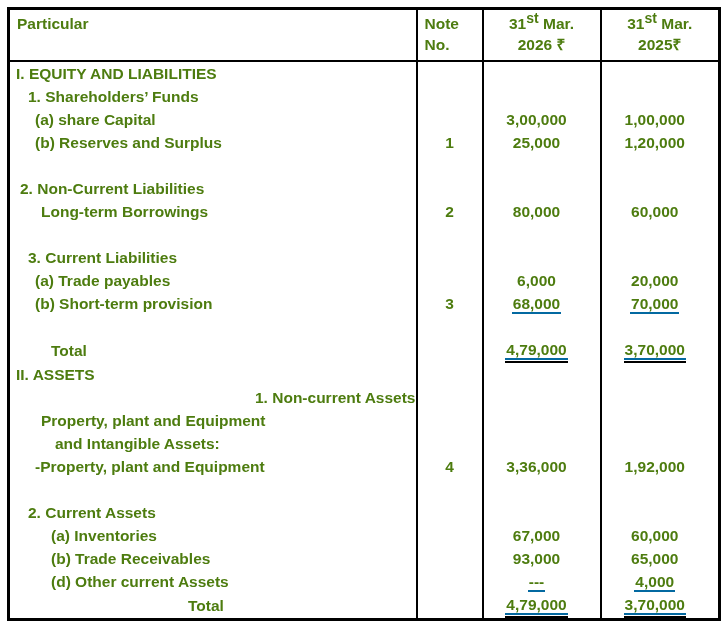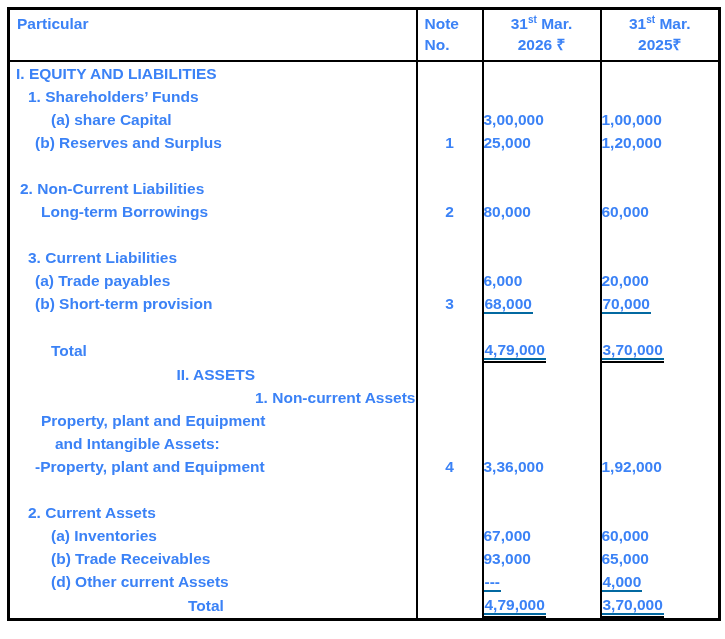--- a/index.html
+++ b/index.html
@@ -6,21 +6,21 @@
     margin: 0;
     padding: 0;
     background: #ffffff;
   }
   #page {
     position: relative;
     width: 581px;
     height: 639px;
     background: #ffffff;
     font-family: "Liberation Sans", sans-serif;
-    color: #3b82f6;
+    color: #4d7c0f;
     box-sizing: border-box;
   }
   table.sheet {
     position: absolute;
     left: 7px;
     top: 7px;
     width: 711px;
     border-collapse: collapse;
     table-layout: fixed;
     border: 3px solid #000000;
@@ -52,33 +52,33 @@
   th.h-note {
     text-align: left;
     padding: 3px 0 0 7px;
   }
   th.h-year {
     text-align: center;
     padding-top: 3px;
   }
   th.h-year .yr-line2 { display: block; line-height: 22px; }
   sup.st {
-    font-size: 10px;
+    font-size: 14px;
     vertical-align: super;
     line-height: 0;
     margin-top: 24px;
   }
   tbody td {
     height: 23px;
     line-height: 23px;
     vertical-align: middle;
   }
   td.cell-label { text-align: left; }
   td.cell-note  { text-align: center; }
-  td.cell-amt   { text-align: left; padding-right: 10px; }
+  td.cell-amt   { text-align: center; padding-right: 10px; }
 
   
   .u1 {
     display: inline-block;
     line-height: 17px;
     padding: 0 1px;
     border-bottom: 2px solid #0369a1;
   }
   
   .u2 {
@@ -125,21 +125,21 @@
           <td class="cell-amt"></td>
           <td class="cell-amt"></td>
         </tr>
         <tr>
           <td class="cell-label" style="padding-left: 18px;">1. Shareholders’ Funds</td>
           <td class="cell-note"></td>
           <td class="cell-amt"></td>
           <td class="cell-amt"></td>
         </tr>
         <tr>
-          <td class="cell-label" style="padding-left: 41px;">(a) share Capital</td>
+          <td class="cell-label" style="padding-left: 25px;">(a) share Capital</td>
           <td class="cell-note"></td>
           <td class="cell-amt"><span>3,00,000</span></td>
           <td class="cell-amt"><span>1,00,000</span></td>
         </tr>
         <tr>
           <td class="cell-label" style="padding-left: 25px;">(b) Reserves and Surplus</td>
           <td class="cell-note">1</td>
           <td class="cell-amt"><span>25,000</span></td>
           <td class="cell-amt"><span>1,20,000</span></td>
         </tr>
@@ -191,21 +191,21 @@
           <td class="cell-amt"></td>
           <td class="cell-amt"></td>
         </tr>
         <tr>
           <td class="cell-label" style="padding-left: 41px;">Total</td>
           <td class="cell-note"></td>
           <td class="cell-amt"><span class="u2"><span class="u1">4,79,000</span></span></td>
           <td class="cell-amt"><span class="u2"><span class="u1">3,70,000</span></span></td>
         </tr>
         <tr>
-          <td class="cell-label" style="padding-left: 6px; text-align: center;">II. ASSETS</td>
+          <td class="cell-label" style="padding-left: 6px;">II. ASSETS</td>
           <td class="cell-note"></td>
           <td class="cell-amt"></td>
           <td class="cell-amt"></td>
         </tr>
         <tr>
           <td class="cell-label" style="padding-left: 32px; text-align: right;">1. Non-current Assets</td>
           <td class="cell-note"></td>
           <td class="cell-amt"></td>
           <td class="cell-amt"></td>
         </tr>

